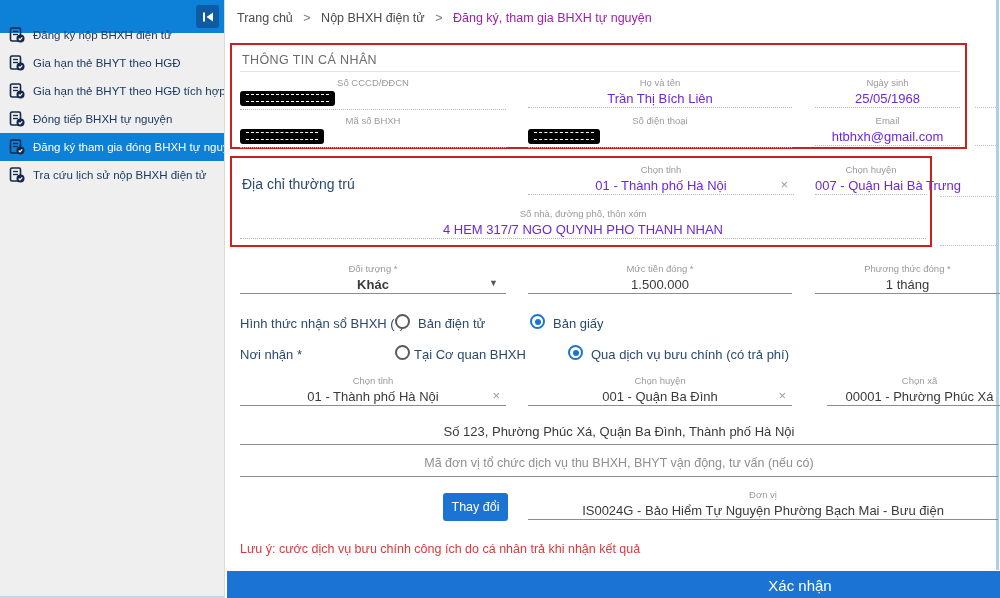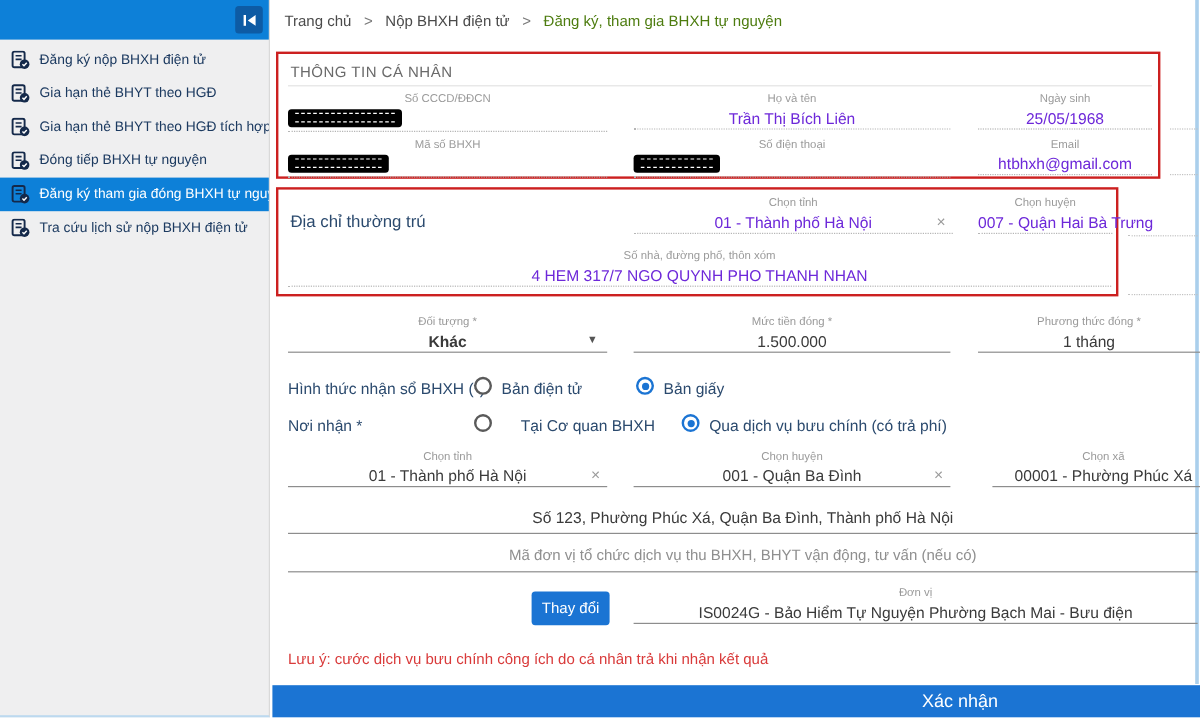--- a/index.html
+++ b/index.html
@@ -6,34 +6,34 @@
   html,body { width:1000px; height:598px; }
   body { font-family:"Liberation Sans", sans-serif; background:#fff; }
   .app { position:relative; width:1000px; height:598px; overflow:hidden; background:#fff; }
 
   
   .sidebar { position:absolute; left:0; top:0; width:225px; height:598px;
              background:#efeff0; border-right:1px solid #d9d9d9; border-bottom:2px solid #bcd9ef; }
   .sidebar-header { position:absolute; left:0; top:0; width:100%; height:33px; background:#0d80d8; }
   .collapse-btn { position:absolute; right:5px; top:5px; width:23px; height:23px; background:#0d5ba4;
                   border-radius:3px; display:flex; align-items:center; justify-content:center; cursor:pointer; }
-  .menu { position:absolute; left:0; top:36px; right:0; }
+  .menu { position:absolute; left:0; top:21px; right:0; }
   .menu-item { height:28px; display:flex; align-items:center; gap:8px; padding-left:9px;
                font-size:11.5px; font-weight:500; color:#1c3a60; cursor:pointer; white-space:nowrap; overflow:hidden; }
   .menu-item.active { background:#0d80d8; color:#ffffff; }
   .menu-icon { flex:0 0 16px; height:16px; }
 
   
   .main { position:absolute; left:225px; top:0; width:775px; height:598px; background:#fff; }
   .edge-line { position:absolute; left:996px; top:0; width:3px; height:570px; background:#aacfec; }
 
   .breadcrumb { position:absolute; left:237px; top:11px; font-size:12.5px; color:#4a4a4a; }
   .breadcrumb .sep { color:#7a7a7a; margin:0 7px; }
   .breadcrumb .crumb { color:#4a4a4a; }
-  .breadcrumb .crumb.current { color:#4d7c0f; }
+  .breadcrumb .crumb.current { color:#a21caf; }
 
   .redbox { position:absolute; border:2px solid #cc2020; background:#fff; }
   .box-title { font-size:12.5px; color:#6a6a6a; letter-spacing:.4px; }
   .title-rule { position:absolute; left:240px; height:0; border-top:1px solid #e3e3e3; }
 
   .f { position:absolute;text-align:center; }
   .lbl { font-size:9.5px; color:#9a9a9a; margin-bottom:3px; white-space:nowrap; }
   .val { font-size:13px; white-space:nowrap; height:17px; }
   .blue { color:#6d28d9; }
   .dark { color:#3a3a3a; }
@@ -228,21 +228,21 @@
   </div>
 
   <div class="f row-label" style="left:240px; top:316px;">Hình thức nhận sổ BHXH (*)</div>
   <div class="radio" style="left:395px; top:314px;"></div>
   <div class="radio-label" style="left:418px; top:316px;">Bản điện tử</div>
   <div class="radio on" style="left:530px; top:314px;"></div>
   <div class="radio-label" style="left:553px; top:316px;">Bản giấy</div>
 
   <div class="f row-label" style="left:240px; top:347px;">Nơi nhận *</div>
   <div class="radio" style="left:395px; top:345px;"></div>
-  <div class="radio-label" style="left:434px; top:347px;">Tại Cơ quan BHXH</div>
+  <div class="radio-label" style="left:414px; top:347px;">Tại Cơ quan BHXH</div>
   <div class="radio on" style="left:568px; top:345px;"></div>
   <div class="radio-label" style="left:591px; top:347px;">Qua dịch vụ bưu chính (có trả phí)</div>
 
   <div class="f" style="left:240px; top:375px; width:266px;">
     <div class="lbl">Chọn tỉnh</div>
     <div class="val dark u-sol">01 - Thành phố Hà Nội</div>
     <span class="clear-x" style="right:6px; top:13px;">×</span>
   </div>
   <div class="f" style="left:528px; top:375px; width:264px;">
     <div class="lbl">Chọn huyện</div>

